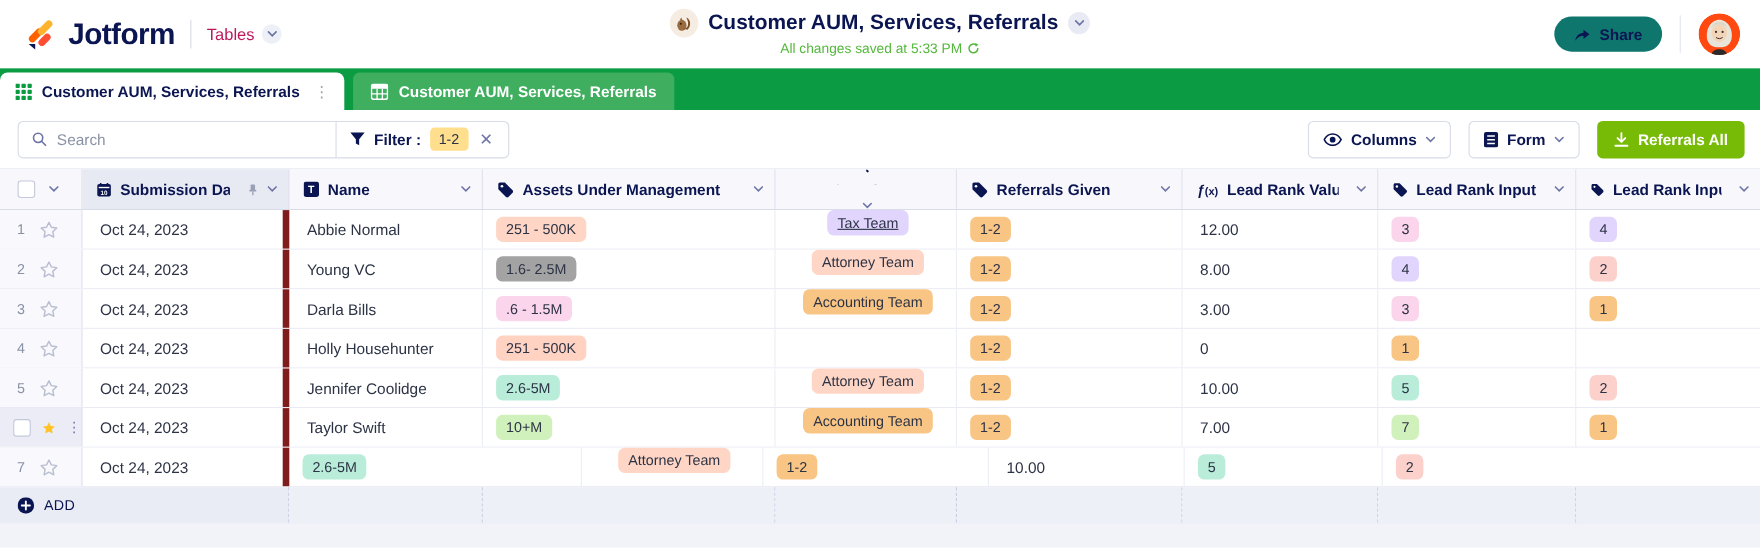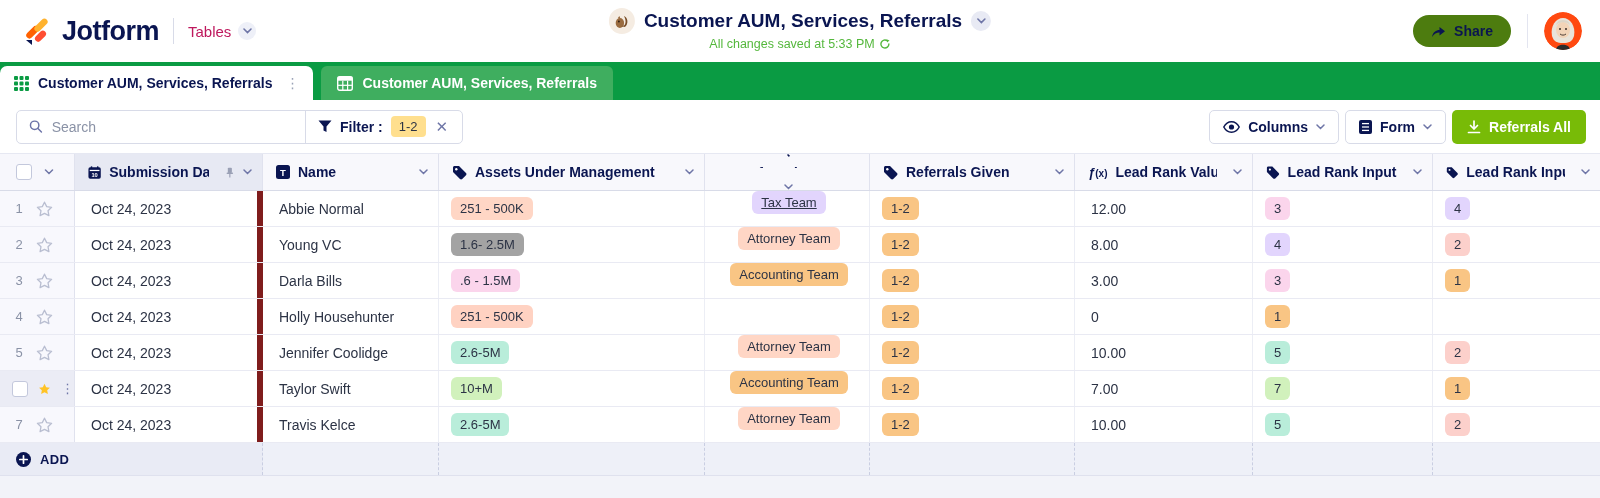--- a/index.html
+++ b/index.html
@@ -17,21 +17,21 @@
   .chev-circle { width:18px; height:18px; border-radius:50%; background:#eef0f8; display:flex; align-items:center; justify-content:center; }
 
   .hdr-center { position:absolute; left:50%; top:8px; transform:translateX(-50%); text-align:center; }
   .title-row { display:flex; align-items:center; gap:9px; justify-content:center; }
   .emoji-circle { width:26px; height:26px; border-radius:50%; background:#f5ece2; display:flex; align-items:center; justify-content:center; overflow:hidden; }
   .page-title { font-size:19px; font-weight:700; color:#0a1551; }
   .title-chev { width:20px; height:20px; border-radius:50%; background:#e8eaf4; display:flex; align-items:center; justify-content:center; }
   .save-status { margin-top:3px; font-size:12.5px; color:#55b83d; display:flex; align-items:center; gap:4px; justify-content:center; }
 
   .hdr-right { display:flex; align-items:center; gap:16px; }
-  .share-btn { display:flex; align-items:center; gap:8px; background:#4d7c0f; color:#0a1551;
+  .share-btn { display:flex; align-items:center; gap:8px; background:#0f766e; color:#0a1551;
     font-size:14px; font-weight:600; border:none; border-radius:17px; padding:8px 18px; cursor:pointer; }
   .hdr-divider2 { width:1px; height:34px; background:#e3e5f0; }
   .avatar { width:38px; height:38px; border-radius:50%; overflow:hidden; cursor:pointer; }
 
   
   .tabbar { height:38px; background:#0a9b43; display:flex; align-items:flex-end; }
   .tab-active { height:34px; background:#fff; border-radius:7px 7px 0 0; display:flex; align-items:center;
     gap:9px; padding:0 10px 0 14px; margin-right:8px; cursor:pointer; }
   .tab-active-label { font-size:14px; font-weight:700; color:#0a1551; }
   .tab-kebab { color:#9ba3b7; font-size:14px; padding:0 4px; cursor:pointer; }
@@ -45,21 +45,21 @@
   .toolbar { height:54px; background:#fff; display:flex; align-items:center; justify-content:space-between;
     padding:0 14px 0 16px; border-bottom:1px solid #e6e8f2; }
   .search-filter { display:flex; align-items:stretch; border:1px solid #d8dbe8; border-radius:5px; height:34px; background:#fff; }
   .search-seg { display:flex; align-items:center; gap:9px; width:288px; padding:0 12px; }
   .search-input { border:none; outline:none; font-size:14px; color:#2c3345; width:100%; font-family:"Liberation Sans",sans-serif; }
   .search-input::placeholder { color:#8a92a6; }
   .filter-seg { display:flex; align-items:center; gap:8px; border-left:1px solid #d8dbe8; padding:0 12px; cursor:pointer; }
   .filter-label { font-size:14px; color:#0a1551; font-weight:600; }
   .filter-badge { background:#ffdf8e; color:#2c3345; font-size:13px; border-radius:4px; padding:3px 8px; }
   .filter-x { color:#6f76a7; font-size:15px; padding:0 2px; cursor:pointer; }
-  .toolbar-right { display:flex; align-items:center; gap:6px; }
+  .toolbar-right { display:flex; align-items:center; gap:16px; }
   .tb-btn { display:flex; align-items:center; gap:8px; height:34px; padding:0 13px; background:#fff;
     border:1px solid #d8dbe8; border-radius:5px; font-size:14px; font-weight:600; color:#0a1551; cursor:pointer; }
   .dl-btn { display:flex; align-items:center; gap:8px; height:34px; padding:0 15px; background:#78bb07;
     border:none; border-radius:5px; font-size:14px; font-weight:700; color:#fff; cursor:pointer; }
 
   
   .grid-row { display:flex; width:1600px; }
   .c0{width:75px;} .c1{width:188px;} .c2{width:176px;} .c3{width:266px;} .c4{width:165px;flex-direction:column;}
   .c5{width:205px;} .c6{width:178px;} .c7{width:180px;} .c8{width:167px;}
 
@@ -84,21 +84,21 @@
   .checkbox { width:16px; height:16px; border:1px solid #c3c8dc; border-radius:3px; background:#fff; flex:none; cursor:pointer; }
   .kebab { color:#6f76a7; font-size:13px; cursor:pointer; }
   .tr .checkbox, .tr .star-filled, .tr .kebab { display:none; }
   .tr.starred .checkbox, .tr.starred .star-filled, .tr.starred .kebab { display:block; }
   .tr.starred .td-handle { background:#ebecf5; }
 
   
   .add-row { height:33px; display:flex; border-bottom:1px solid #dfe1ee; }
   .add-cell { width:263px; background:#e9ebf5; display:flex; align-items:center; gap:9px; padding-left:16px;
     border-right:1px dashed #c9cee2; cursor:pointer; }
-  .add-label { font-size:13px; font-weight:700; color:#0a1551; letter-spacing:0.3px; }
+  .add-label { font-size:13px; font-weight:400; color:#0a1551; letter-spacing:0.3px; }
   .add-ghost { background:#eef0f8; border-right:1px dashed #c9cee2; }
   .page-foot { height:22px; background:#f2f3f9; }
 
   svg { display:block; }
 </style>
 </head>
 <body>
 
 <div class="app-header">
   <div class="hdr-left">
@@ -530,21 +530,20 @@
   <div class="grid-row tr">
     <div class="td td-handle c0">
       <span class="row-num">7</span>
 
       <svg class="star-outline" width="17" height="16" viewBox="0 0 17 16">
         <path d="M8.5 1.2 L10.7 5.6 L15.6 6.3 L12 9.7 L12.9 14.6 L8.5 12.3 L4.1 14.6 L5 9.7 L1.4 6.3 L6.3 5.6 Z" fill="none" stroke="#b9bed1" stroke-width="1.3" stroke-linejoin="round"></path>
       </svg>
 
     </div>
     <div class="td td-date c1 cell-date">Oct 24, 2023</div>
-    <div class="td c2 cell-name">Travis Kelce</div>
     <div class="td td-badge c3">
         <span class="badge b-aum" style="background: rgb(185, 237, 218);">2.6-5M</span>
       </div>
     <div class="td td-badge c4">
         <span class="badge b-ref" style="background: rgb(255, 214, 197);">Attorney Team</span>
       </div>
     <div class="td td-badge c5">
         <span class="badge b-giv" style="background: rgb(249, 197, 132);">1-2</span>
       </div>
     <div class="td c6 cell-val">10.00</div>

